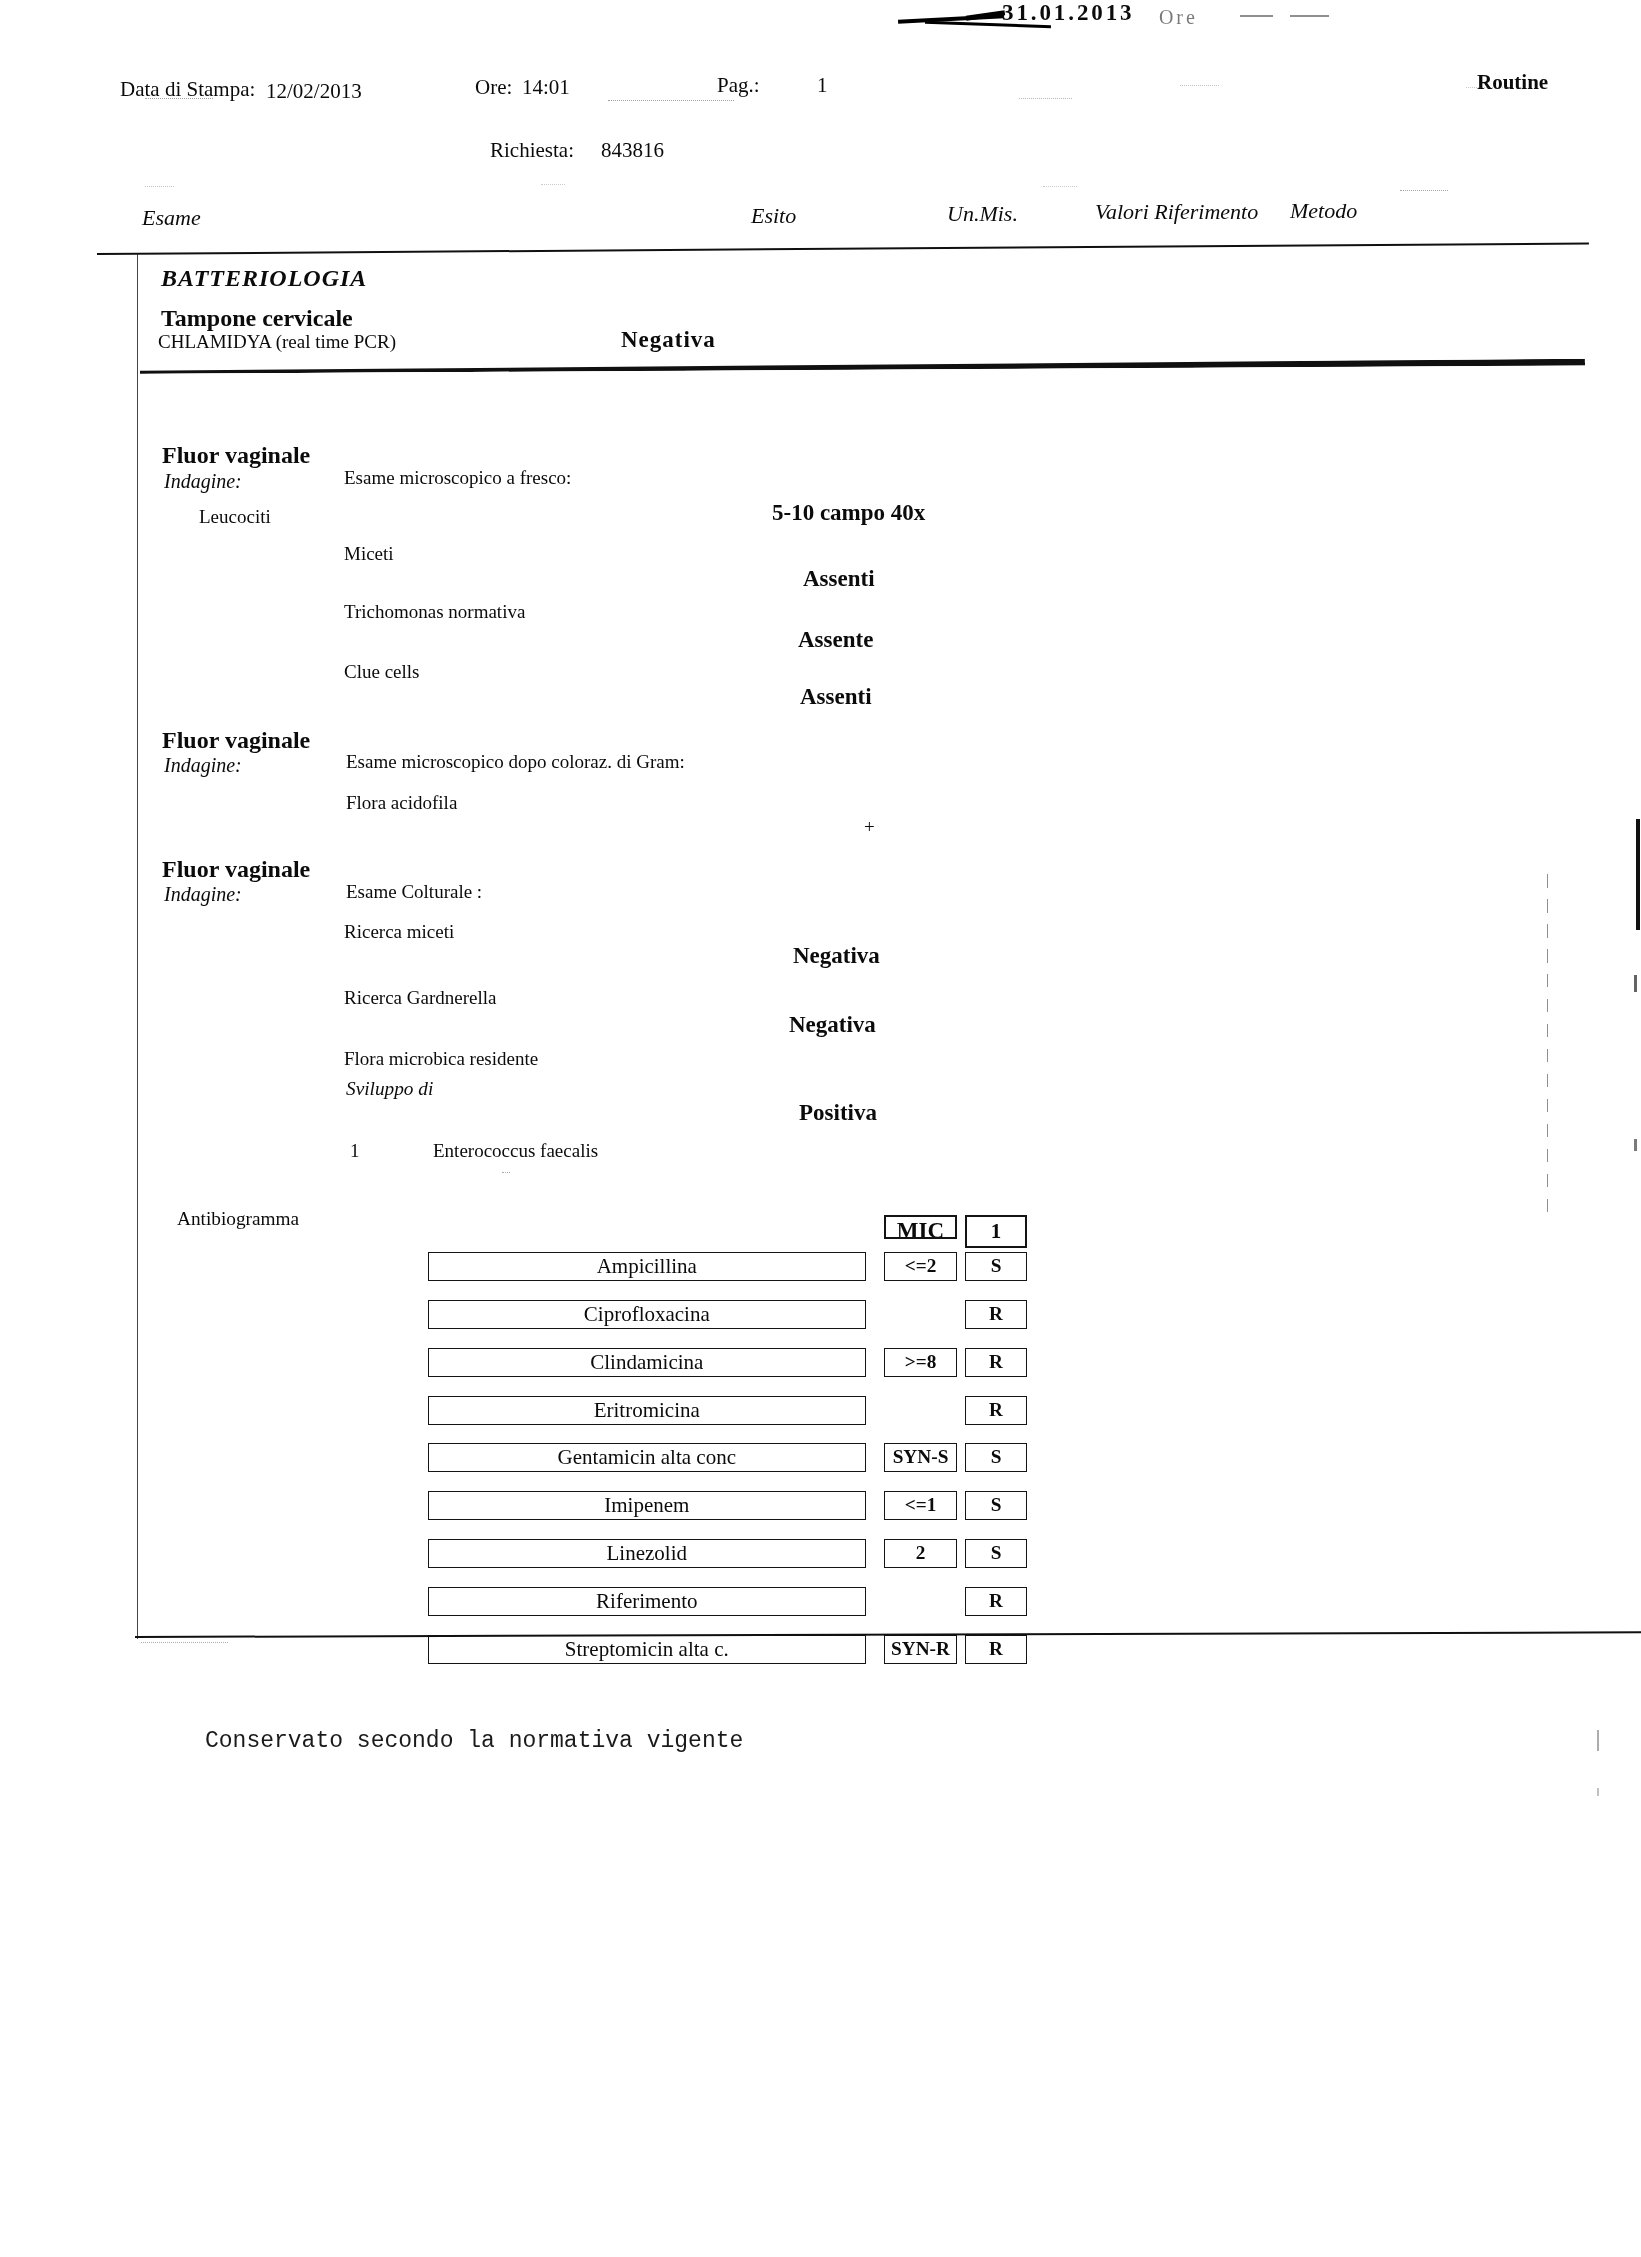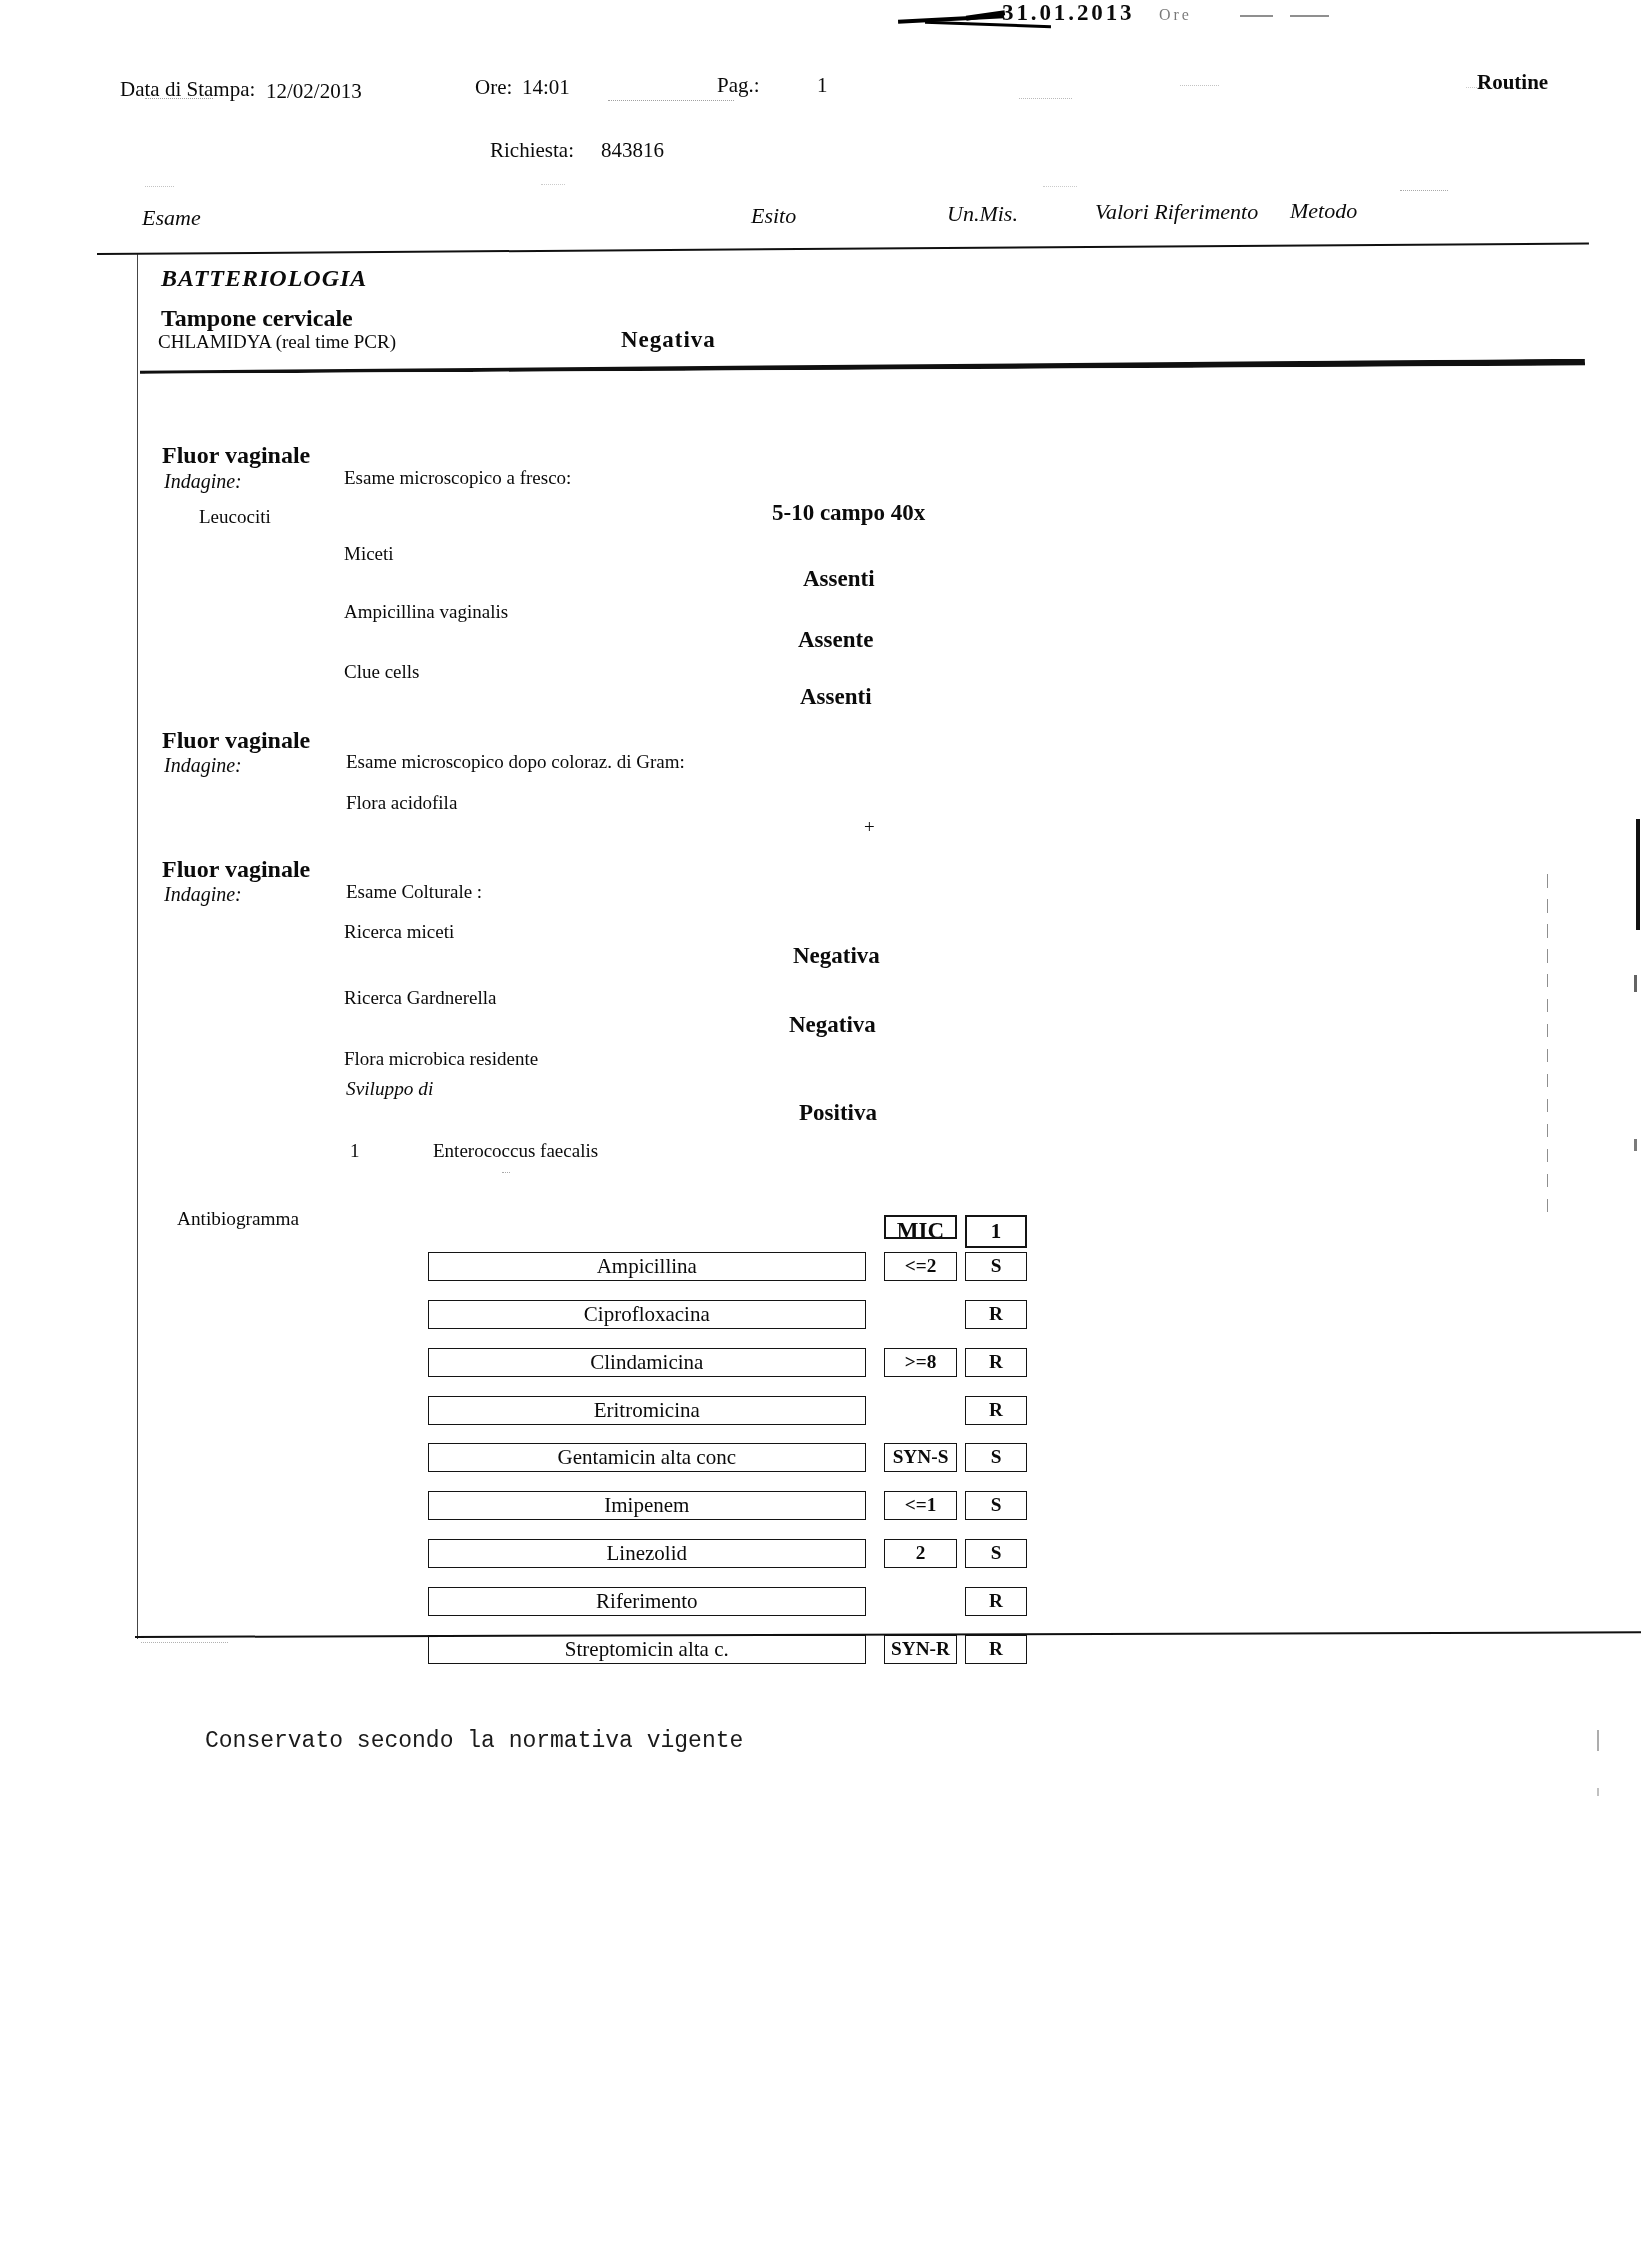--- a/index.html
+++ b/index.html
@@ -42,21 +42,21 @@
 <body>
 
 <div id="page">
 
   <div class="abs" style="left:898px; top:11.6px; width:154px; height:15.4px;">
     <div style="position:absolute;left:0;top:5.8px;width:106px;height:3.9px;background:#000;transform:rotate(-3deg);"></div>
     <div style="position:absolute;left:27px;top:11.6px;width:126px;height:2.9px;background:#000;transform:rotate(2deg);"></div>
     <div style="position:absolute;left:68px;top:1.9px;width:39px;height:4.8px;background:#000;transform:rotate(-8deg);"></div>
   </div>
   <div class="abs b faxtext" style="left:1002px; top:0px; font-size:23px;">31.01.2013</div>
-  <div class="abs faxtext" style="left:1159px; top:5.8px; font-size:16px; opacity:.55;">Ore</div>
+  <div class="abs faxtext" style="left:1159px; top:5.8px; font-size:20px; opacity:.55;">Ore</div>
   <div class="art" style="left:1240px; top:15.4px; width:33px; border-top:2.9px double #333;"></div>
   <div class="art" style="left:1290px; top:15.4px; width:39px; border-top:2.9px double #333;"></div>
 
   <div class="abs hdr" style="left:120px; top:77px;">Data di Stampa:</div>
   <div class="abs hdr" style="left:266px; top:79px;">12/02/2013</div>
   <div class="abs hdr" style="left:475px; top:75px;">Ore:</div>
   <div class="abs hdr" style="left:522px; top:75px;">14:01</div>
   <div class="abs hdr" style="left:717px; top:73px;">Pag.:</div>
   <div class="abs hdr" style="left:817px; top:73px;">1</div>
   <div class="abs hdr" style="left:1477px; top:70px; font-weight:600;">Routine</div>
@@ -96,21 +96,21 @@
   <div class="abs ttl" style="left:162px; top:442px;">Fluor vaginale</div>
   <div class="abs ind" style="left:164px; top:470px;">Indagine:</div>
   <div class="abs lbl" style="left:344px; top:467px;">Esame microscopico a fresco:</div>
 
   <div class="abs lbl" style="left:199px; top:506px;">Leucociti</div>
   <div class="abs res" style="left:772px; top:500px;">5-10 campo 40x</div>
 
   <div class="abs lbl" style="left:344px; top:543px;">Miceti</div>
   <div class="abs res" style="left:803px; top:566px;">Assenti</div>
 
-  <div class="abs lbl" style="left:344px; top:601px;">Ampicillina vaginalis</div>
+  <div class="abs lbl" style="left:344px; top:601px;">Trichomonas normativa</div>
   <div class="abs res" style="left:798px; top:627px;">Assente</div>
 
   <div class="abs lbl" style="left:344px; top:661px;">Clue cells</div>
   <div class="abs res" style="left:800px; top:684px;">Assenti</div>
 
   <div class="abs ttl" style="left:162px; top:727px;">Fluor vaginale</div>
   <div class="abs ind" style="left:164px; top:754px;">Indagine:</div>
   <div class="abs lbl" style="left:346px; top:751px;">Esame microscopico dopo coloraz. di Gram:</div>
 
   <div class="abs lbl" style="left:346px; top:792px;">Flora acidofila</div>

